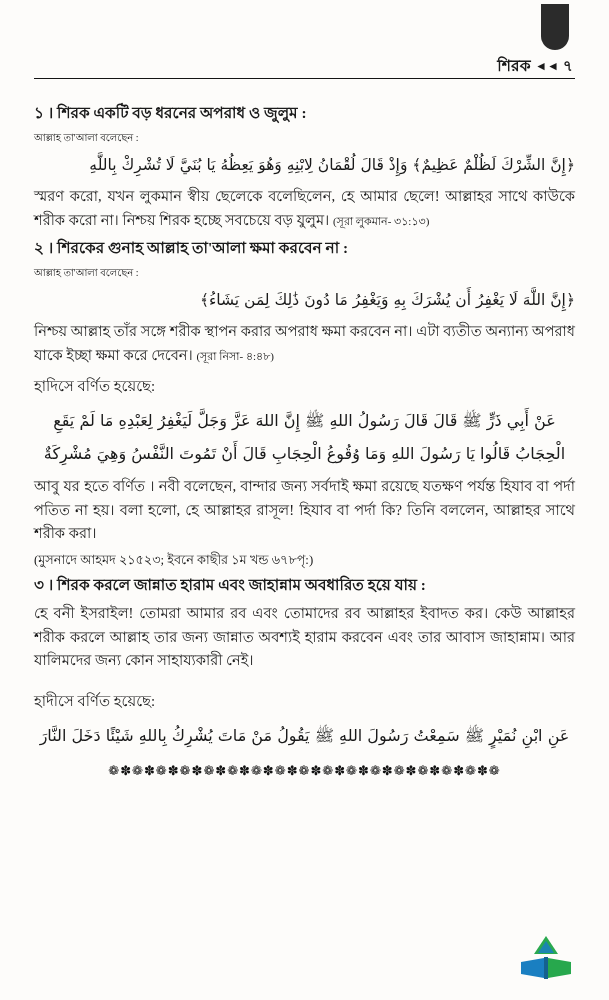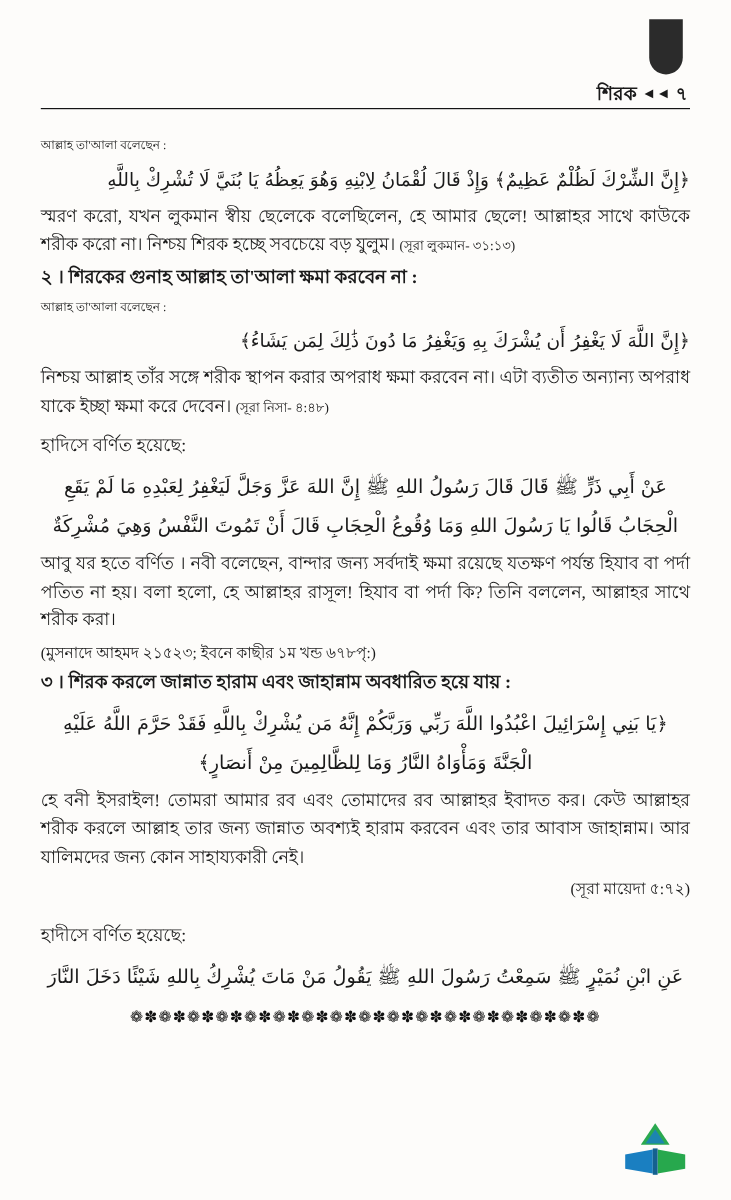--- a/index.html
+++ b/index.html
@@ -13,21 +13,21 @@
     font-family: "Liberation Serif", serif;
     color: #1a1a1a;
     overflow: hidden;
     position: relative;
   }
   .page {
     position: relative;
     width: 609px;
     height: 1000px;
     box-sizing: border-box;
-    padding: 16px 34px;
+    padding: 4px 34px;
   }
 
   
   .header {
     position: relative;
     height: 86px;
   }
   .corner-tab {
     position: absolute;
     top: 0;
@@ -156,20 +156,21 @@
     <div class="corner-tab"></div>
     <div class="header-title">
       <span>শিরক</span><span class="arrows">◄◄</span><span class="pageno">৭</span>
     </div>
     <div class="header-line"></div>
   </div>
 
   <div class="content">
 
     <div>
+      <p class="sec-title">১ । শিরক একটি বড় ধরনের অপরাধ ও জুলুম :</p>
       <p class="lead">আল্লাহ তা'আলা বলেছেন :</p>
       <p class="ar">﴿إِنَّ الشِّرْكَ لَظُلْمٌ عَظِيمٌ﴾ وَإِذْ قَالَ لُقْمَانُ لِابْنِهِ وَهُوَ يَعِظُهُ يَا بُنَيَّ لَا تُشْرِكْ بِاللَّهِ</p>
       <p class="bn bn-block"><span>স্মরণ করো, যখন লুকমান স্বীয় ছেলেকে বলেছিলেন, হে আমার ছেলে! আল্লাহর সাথে কাউকে শরীক করো না। নিশ্চয় শিরক হচ্ছে সবচেয়ে বড় যুলুম।</span> <span class="ref-inline">(সূরা লুকমান- ৩১:১৩)</span></p>
     </div>
 
     <div>
       <p class="sec-title">২ । শিরকের গুনাহ আল্লাহ তা'আলা ক্ষমা করবেন না :</p>
       <p class="lead">আল্লাহ তা'আলা বলেছেন :</p>
       <p class="ar">﴿إِنَّ اللَّهَ لَا يَغْفِرُ أَن يُشْرَكَ بِهِ وَيَغْفِرُ مَا دُونَ ذَٰلِكَ لِمَن يَشَاءُ﴾</p>
       <p class="bn bn-block"><span>নিশ্চয় আল্লাহ তাঁর সঙ্গে শরীক স্থাপন করার অপরাধ ক্ষমা করবেন না। এটা ব্যতীত অন্যান্য অপরাধ যাকে ইচ্ছা ক্ষমা করে দেবেন।</span> <span class="ref-inline">(সূরা নিসা- ৪:৪৮)</span></p>
@@ -177,26 +178,21 @@
       <p class="ar-2">
         <span class="ar-line">عَنْ أَبِي ذَرٍّ ﷺ قَالَ قَالَ رَسُولُ اللهِ ﷺ إِنَّ اللهَ عَزَّ وَجَلَّ لَيَغْفِرُ لِعَبْدِهِ مَا لَمْ يَقَعِ</span>
         <span class="ar-line">الْحِجَابُ قَالُوا يَا رَسُولَ اللهِ وَمَا وُقُوعُ الْحِجَابِ قَالَ أَنْ تَمُوتَ النَّفْسُ وَهِيَ مُشْرِكَةٌ</span>
       </p>
       <p class="bn bn-block"><span>আবু যর  হতে বর্ণিত । নবী  বলেছেন, বান্দার জন্য সর্বদাই ক্ষমা রয়েছে যতক্ষণ পর্যন্ত হিযাব বা পর্দা পতিত না হয়। বলা হলো, হে আল্লাহর রাসূল! হিযাব বা পর্দা কি? তিনি বললেন, আল্লাহর সাথে শরীক করা।</span></p>
       <p class="small-ref">(মুসনাদে আহমদ ২১৫২৩; ইবনে কাছীর ১ম খন্ড ৬৭৮পৃ:)</p>
     </div>
 
     <div>
       <p class="sec-title">৩ । শিরক করলে জান্নাত হারাম এবং জাহান্নাম অবধারিত হয়ে যায় :</p>
-      <p class="ar-2">
-        <span class="ar-line">﴿يَا بَنِي إِسْرَائِيلَ اعْبُدُوا اللَّهَ رَبِّي وَرَبَّكُمْ إِنَّهُ مَن يُشْرِكْ بِاللَّهِ فَقَدْ حَرَّمَ اللَّهُ عَلَيْهِ</span>
-        <span class="ar-line">الْجَنَّةَ وَمَأْوَاهُ النَّارُ وَمَا لِلظَّالِمِينَ مِنْ أَنصَارٍ﴾</span>
-      </p>
       <p class="bn bn-block">হে বনী ইসরাইল! তোমরা আমার রব এবং তোমাদের রব আল্লাহর ইবাদত কর। কেউ আল্লাহর শরীক করলে আল্লাহ তার জন্য জান্নাত অবশ্যই হারাম করবেন এবং তার আবাস জাহান্নাম। আর যালিমদের জন্য কোন সাহায্যকারী নেই।</p>
-      <p class="ref-right">(সূরা মায়েদা ৫:৭২)</p>
       <div class="spacer-sm"></div>
       <p class="hadith-intro">হাদীসে বর্ণিত হয়েছে:</p>
       <p class="ar-2">عَنِ ابْنِ نُمَيْرٍ ﷺ سَمِعْتُ رَسُولَ اللهِ ﷺ يَقُولُ مَنْ مَاتَ يُشْرِكُ بِاللهِ شَيْئًا دَخَلَ النَّارَ</p>
     </div>
 
     <div class="ornament">❁✽❁✽❁✽❁✽❁✽❁✽❁✽❁✽❁✽❁✽❁✽❁✽❁✽❁✽❁✽❁✽❁</div>
   </div>
 
   <div class="footer-logo">
     <svg viewBox="0 0 58 48" width="58" height="48" aria-hidden="true">

